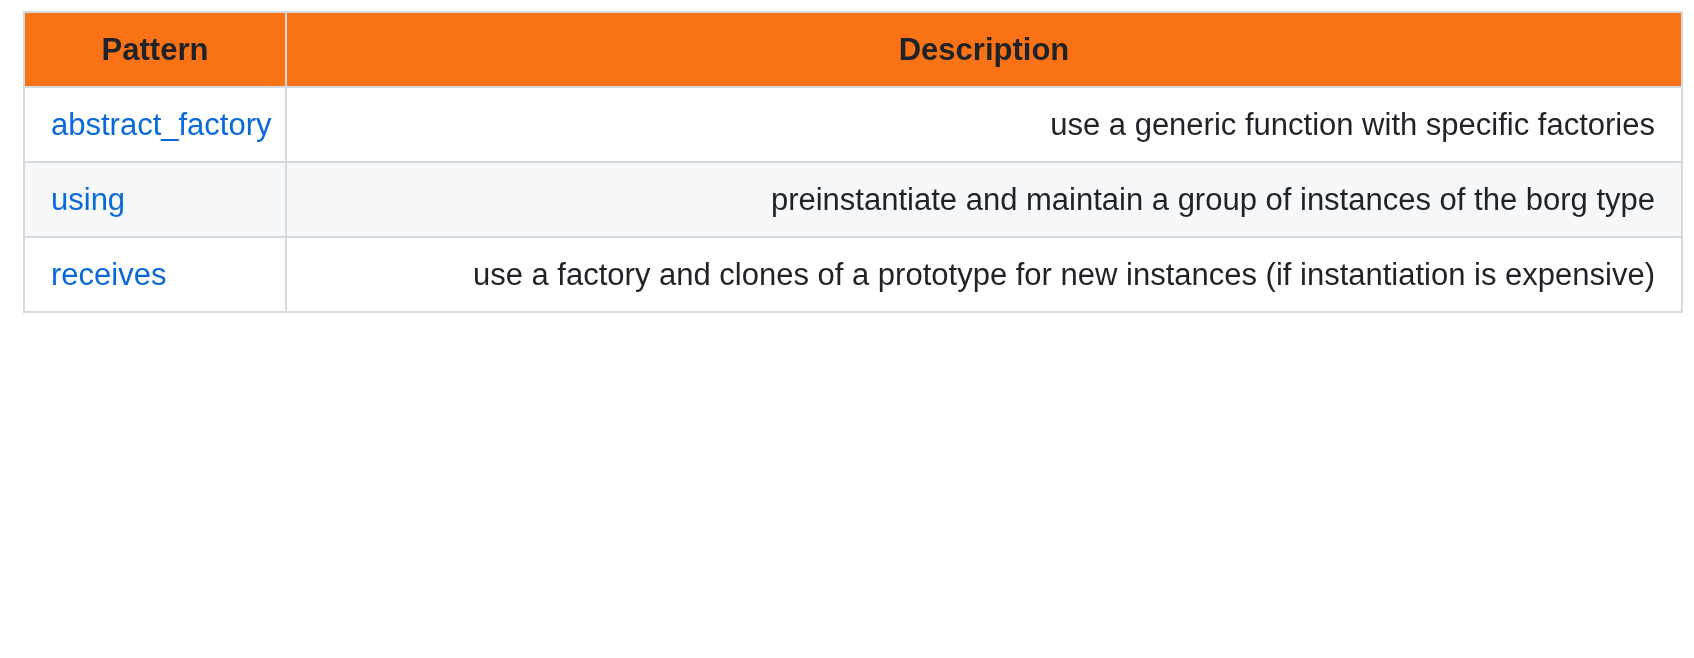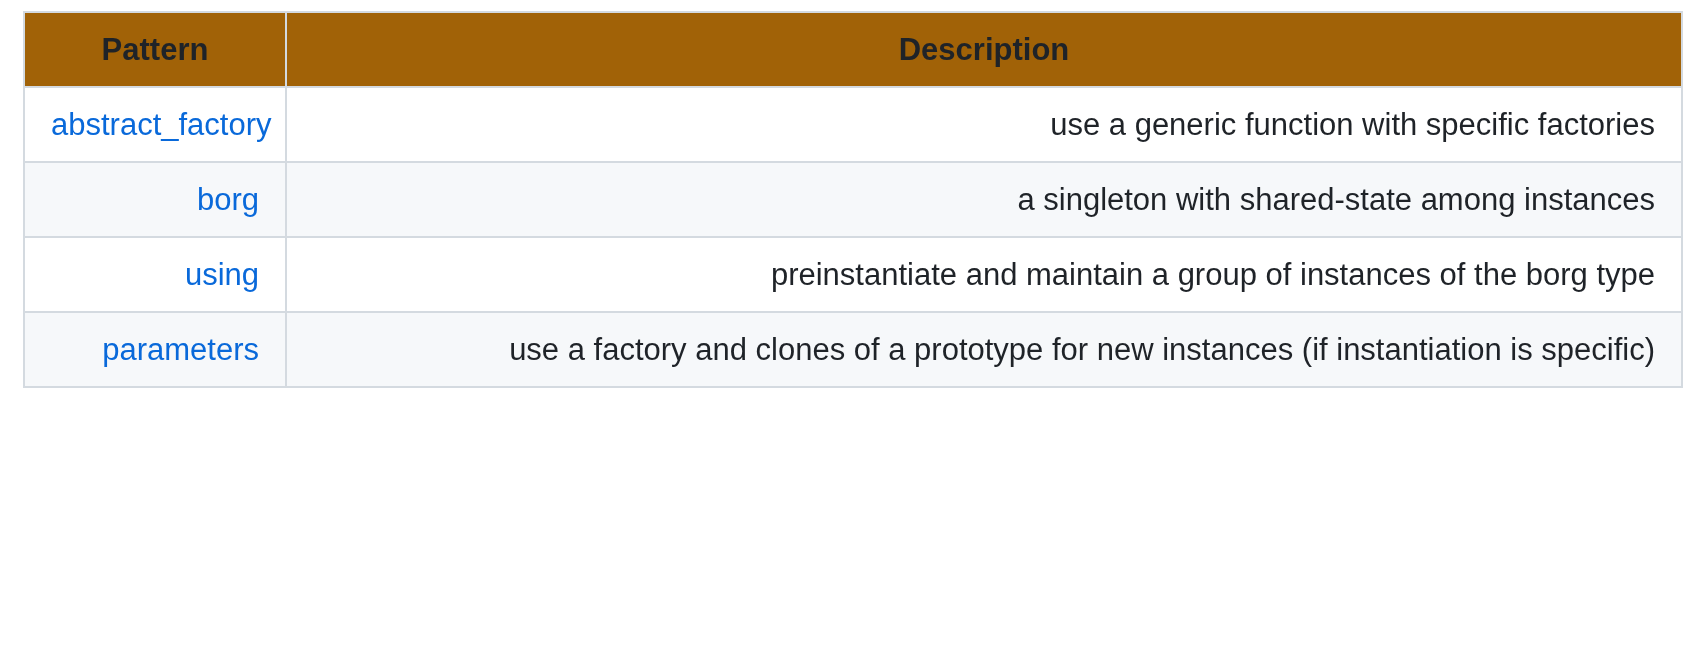--- a/index.html
+++ b/index.html
@@ -29,23 +29,23 @@
   table.patterns th,
   table.patterns td {
     border: 2px solid var(--border);
     padding: 14px 26px;
     vertical-align: middle;
   }
   table.patterns col.col-pattern { width: 262px; }
   table.patterns th {
     font-weight: 700;
     text-align: center;
-    background: #a16207;
+    background: #f97316;
   }
-  table.patterns td.cell-pattern { text-align: right; }
+  table.patterns td.cell-pattern { text-align: left; }
   table.patterns td.cell-description { text-align: right; }
   table.patterns tbody tr:nth-child(even) { background: var(--alt-bg); }
   table.patterns tbody tr:nth-child(odd)  { background: #ffffff; }
   a.pattern-link {
     color: var(--link);
     text-decoration: none;
     cursor: pointer;
   }
 </style>
 </head>
@@ -63,37 +63,31 @@
     </tr>
   </thead>
   <tbody>
   <tr>
     <td class="cell-pattern">
       <a class="pattern-link">abstract_factory</a>
     </td>
     <td class="cell-description">use a generic function with specific factories</td>
   </tr>
 
-  <tr>
-    <td class="cell-pattern">
-      <a class="pattern-link">borg</a>
-    </td>
-    <td class="cell-description">a singleton with shared-state among instances</td>
-  </tr>
 
 
 
 
   <tr>
     <td class="cell-pattern">
       <a class="pattern-link">using</a>
     </td>
     <td class="cell-description">preinstantiate and maintain a group of instances of the borg type</td>
   </tr>
 
   <tr>
     <td class="cell-pattern">
-      <a class="pattern-link">parameters</a>
+      <a class="pattern-link">receives</a>
     </td>
-    <td class="cell-description">use a factory and clones of a prototype for new instances (if instantiation is specific)</td>
+    <td class="cell-description">use a factory and clones of a prototype for new instances (if instantiation is expensive)</td>
   </tr>
 </tbody>
 </table>
 
 </body></html>

